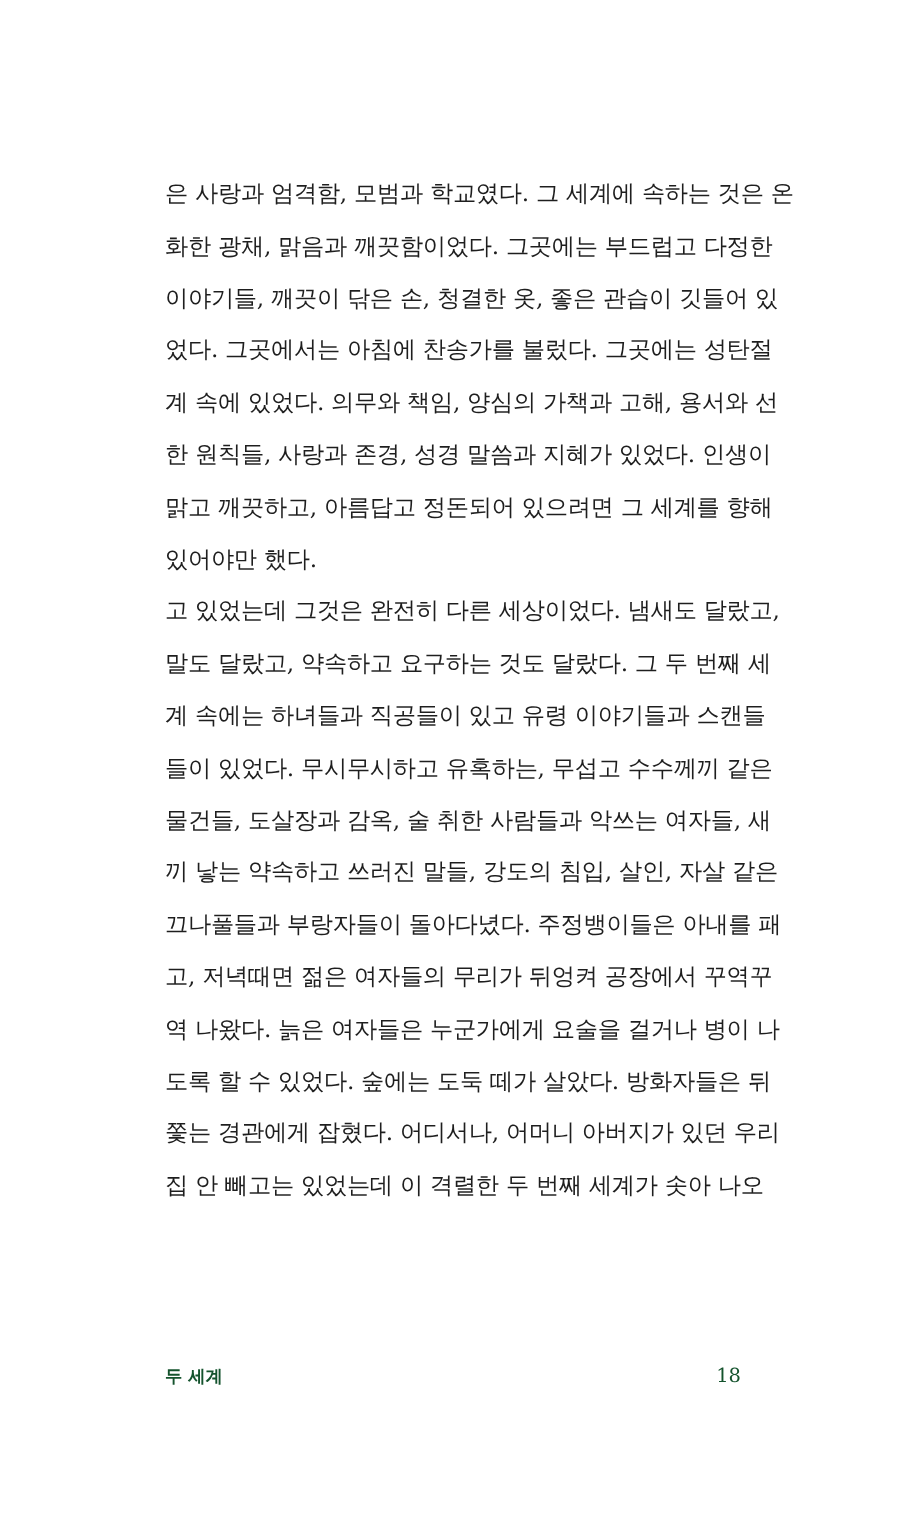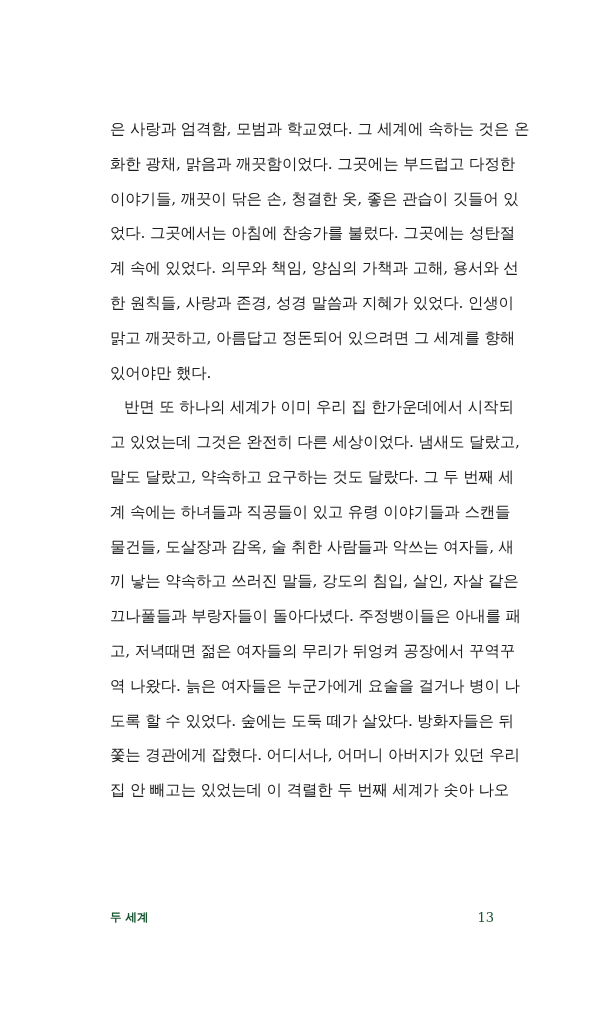--- a/index.html
+++ b/index.html
@@ -77,31 +77,31 @@
 
     <span class="line">은 사랑과 엄격함, 모범과 학교였다. 그 세계에 속하는 것은 온</span>
     <span class="line">화한 광채, 맑음과 깨끗함이었다. 그곳에는 부드럽고 다정한</span>
     <span class="line">이야기들, 깨끗이 닦은 손, 청결한 옷, 좋은 관습이 깃들어 있</span>
     <span class="line">었다. 그곳에서는 아침에 찬송가를 불렀다. 그곳에는 성탄절</span>
     <span class="line">계 속에 있었다. 의무와 책임, 양심의 가책과 고해, 용서와 선</span>
     <span class="line">한 원칙들, 사랑과 존경, 성경 말씀과 지혜가 있었다. 인생이</span>
     <span class="line">맑고 깨끗하고, 아름답고 정돈되어 있으려면 그 세계를 향해</span>
     <span class="line last">있어야만 했다.</span>
 
-    <span class="line indent">반면 또 하나의 세계가 이미 우리 집 한가운데에서 시작되</span>
     <span class="line">고 있었는데 그것은 완전히 다른 세상이었다. 냄새도 달랐고,</span>
     <span class="line">말도 달랐고, 약속하고 요구하는 것도 달랐다. 그 두 번째 세</span>
     <span class="line">계 속에는 하녀들과 직공들이 있고 유령 이야기들과 스캔들</span>
+    <span class="line">들이 있었다. 무시무시하고 유혹하는, 무섭고 수수께끼 같은</span>
     <span class="line">물건들, 도살장과 감옥, 술 취한 사람들과 악쓰는 여자들, 새</span>
     <span class="line">끼 낳는 약속하고 쓰러진 말들, 강도의 침입, 살인, 자살 같은</span>
     <span class="line">끄나풀들과 부랑자들이 돌아다녔다. 주정뱅이들은 아내를 패</span>
     <span class="line">고, 저녁때면 젊은 여자들의 무리가 뒤엉켜 공장에서 꾸역꾸</span>
     <span class="line">역 나왔다. 늙은 여자들은 누군가에게 요술을 걸거나 병이 나</span>
     <span class="line">도록 할 수 있었다. 숲에는 도둑 떼가 살았다. 방화자들은 뒤</span>
     <span class="line">쫓는 경관에게 잡혔다. 어디서나, 어머니 아버지가 있던 우리</span>
     <span class="line">집 안 빼고는 있었는데 이 격렬한 두 번째 세계가 솟아 나오</span>
   </div>
 
   <div class="footer">
     <span class="running-title">두 세계</span>
-    <span class="page-number">13</span>
+    <span class="page-number">18</span>
   </div>
 </div>
 
 </body></html>

